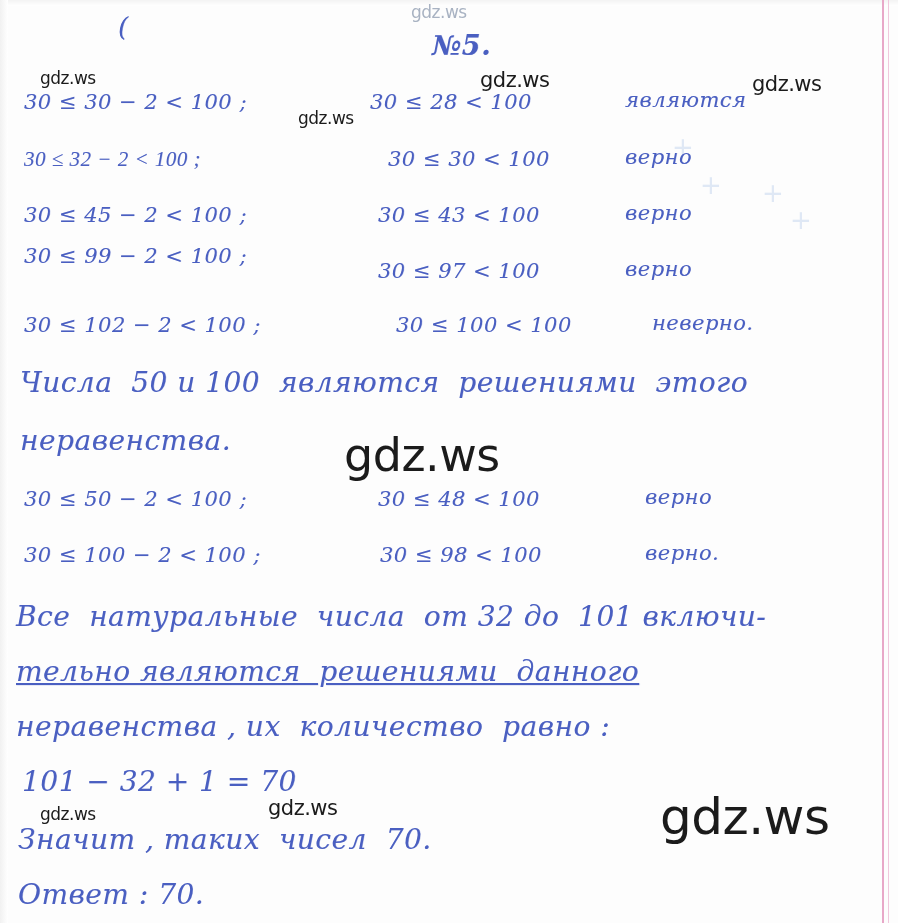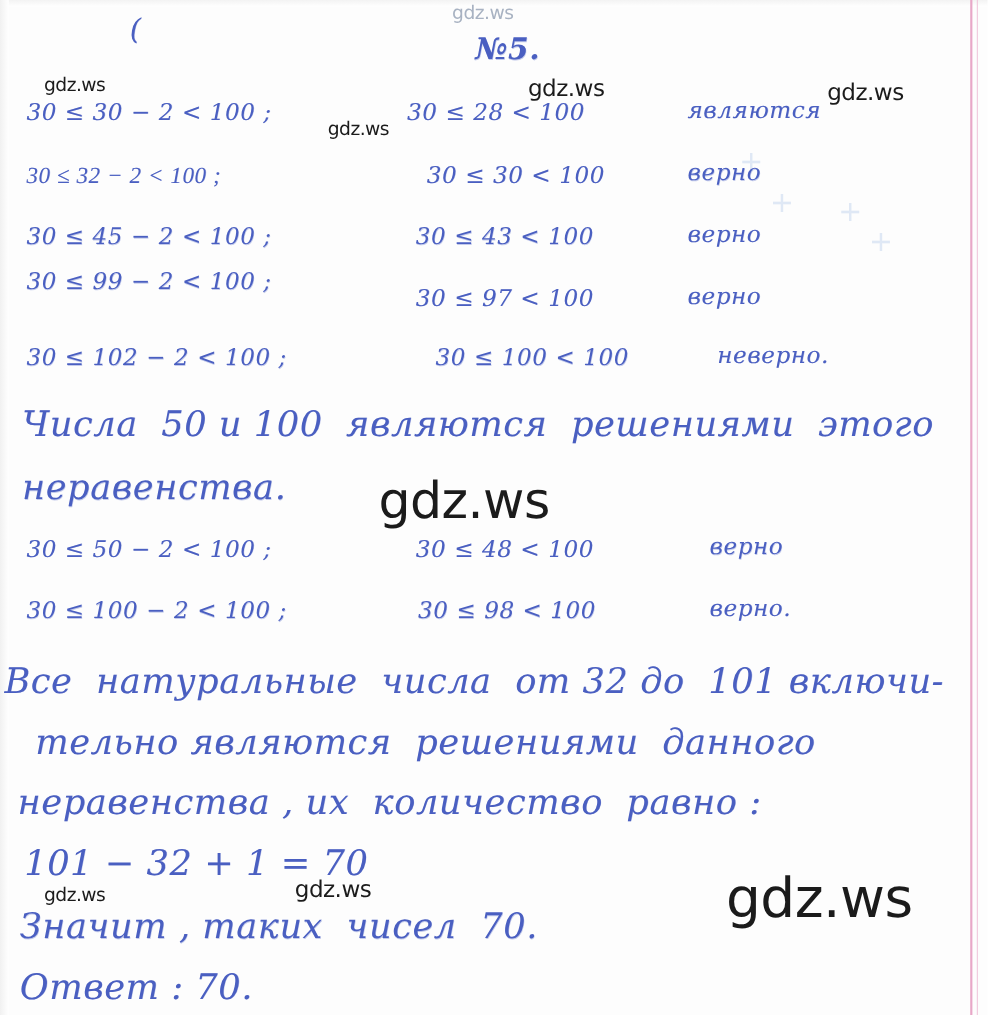--- a/index.html
+++ b/index.html
@@ -59,21 +59,21 @@
     text-shadow: 0.4px 0.4px 0 rgba(90,110,200,0.35);
   }
   .hw-title {
     font-size: 27px;
     font-weight: bold;
   }
   .line {
     font-size: 21px;
   }
   .text-line {
-    font-size: 32px;
+    font-size: 28px;
   }
   .col-a { left: 24px; }
   .col-b { left: 370px; }
   .col-c { left: 625px; }
 
   
   .deco {
     position: absolute;
     color: #dfe8f5;
     font-size: 26px;
@@ -137,22 +137,22 @@
   <div class="hw text-line" style="left:20px; top:424px;">неравенства.</div>
 
   <div class="hw line col-a" style="top:487px;">30 ≤ 50 − 2 &lt; 100 ;</div>
   <div class="hw line" style="top:487px; left:378px;">30 ≤ 48 &lt; 100</div>
   <div class="hw line" style="top:485px; left:645px;">верно</div>
 
   <div class="hw line col-a" style="top:543px;">30 ≤ 100 − 2 &lt; 100 ;</div>
   <div class="hw line" style="top:543px; left:380px;">30 ≤ 98 &lt; 100</div>
   <div class="hw line" style="top:541px; left:645px;">верно.</div>
 
-  <div class="hw text-line" style="left:4px; top:600px;">Все  натуральные  числа  от 32 до  101 включи-</div>
-  <div class="hw text-line" style="left:32px; top:655px;">тельно являются  решениями  данного</div>
+  <div class="hw text-line" style="left:16px; top:600px;">Все  натуральные  числа  от 32 до  101 включи-</div>
+  <div class="hw text-line" style="left:16px; top:655px;text-decoration:underline;">тельно являются  решениями  данного</div>
   <div class="hw text-line" style="left:16px; top:710px;">неравенства , их  количество  равно :</div>
 
   <div class="hw text-line" style="left:22px; top:765px;">101 − 32 + 1 = 70</div>
 
   <div class="hw text-line" style="left:18px; top:823px;">Значит , таких  чисел  70.</div>
 
   <div class="hw text-line" style="left:18px; top:878px;">Ответ : 70.</div>
 
   <div class="wm wm-sm wm-faint" style="left:411px; top:2px;">gdz.ws</div>
   <div class="wm wm-sm" style="left:40px; top:68px;">gdz.ws</div>

